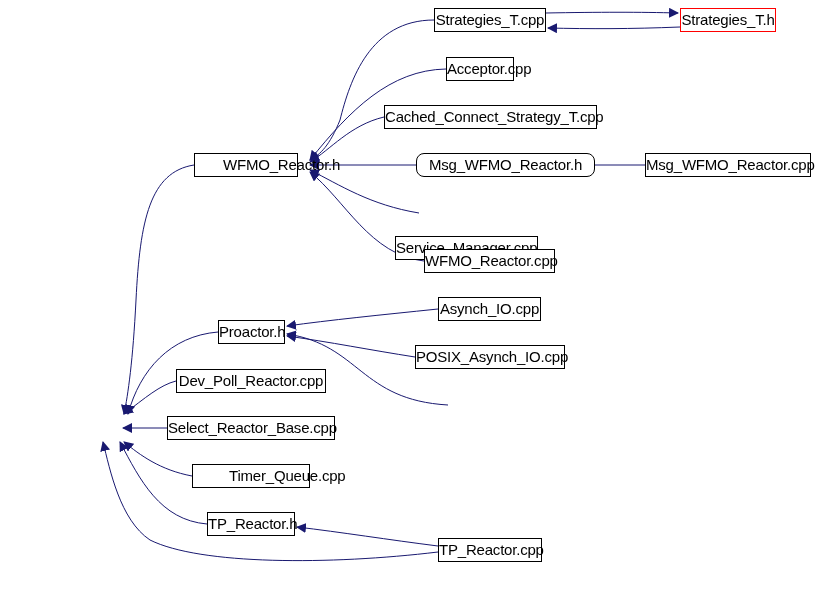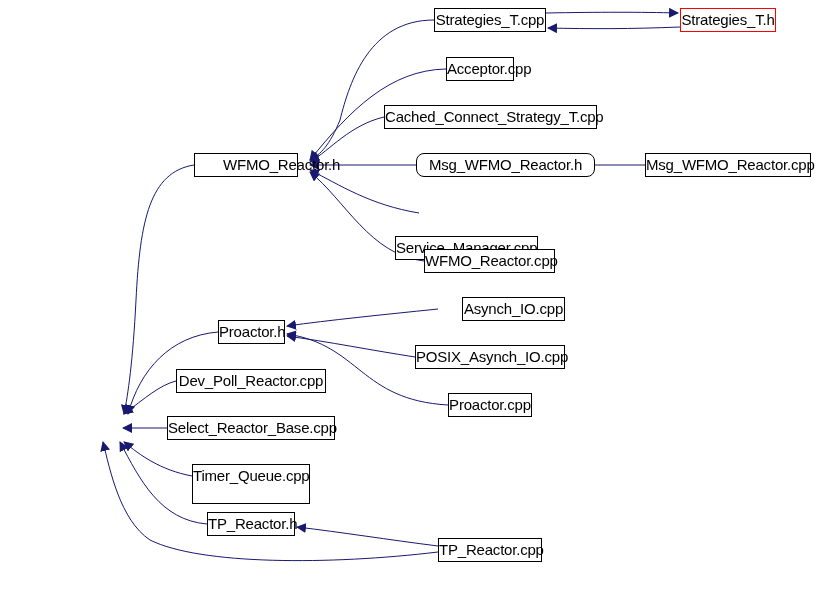--- a/index.html
+++ b/index.html
@@ -43,27 +43,26 @@
         <path d="M415,357 C370,350 330,342 287,336" fill="none" stroke="#191970" stroke-width="1" marker-end="url(#arrow)"></path>
         <path d="M448,405 C360,400 360,345 287,334" fill="none" stroke="#191970" stroke-width="1" marker-end="url(#arrow)"></path>
         <path d="M438,546 C390,540 340,532 297,527" fill="none" stroke="#191970" stroke-width="1" marker-end="url(#arrow)"></path>
       </g>
   </svg>
 
   <div class="node" style="left: 194px; top: 153px; width: 104px; height: 24px; line-height: 22px; padding-left: 28px;">WFMO_Reactor.h</div>
   <div class="node" style="left: 218px; top: 320px; width: 67px; height: 24px; line-height: 22px;">Proactor.h</div>
   <div class="node" style="left: 176px; top: 369px; width: 150px; height: 24px; line-height: 22px;">Dev_Poll_Reactor.cpp</div>
   <div class="node" style="left: 167px; top: 416px; width: 168px; height: 24px; line-height: 22px;">Select_Reactor_Base.cpp</div>
-  <div class="node" style="left: 192px; top: 464px; width: 118px; height: 40px; line-height: 22px;">Timer_Queue.cpp</div>
+  <div class="node" style="left: 192px; top: 464px; width: 118px; height: 24px; line-height: 22px; padding-left: 36px;">Timer_Queue.cpp</div>
   <div class="node" style="left: 207px; top: 512px; width: 88px; height: 24px; line-height: 22px; text-align: right;">TP_Reactor.h</div>
   <div class="node" style="left: 434px; top: 8px; width: 112px; height: 24px; line-height: 22px;">Strategies_T.cpp</div>
   <div class="node external" style="left: 680px; top: 8px; width: 96px; height: 24px; line-height: 22px;">Strategies_T.h</div>
   <div class="node" style="left: 446px; top: 57px; width: 68px; height: 24px; line-height: 22px;">Acceptor.cpp</div>
   <div class="node" style="left: 384px; top: 105px; width: 213px; height: 24px; line-height: 22px;">Cached_Connect_Strategy_T.cpp</div>
   <div class="node" style="left: 416px; top: 153px; width: 179px; height: 24px; line-height: 22px; border-radius: 8px;">Msg_WFMO_Reactor.h</div>
   <div class="node" style="left: 645px; top: 153px; width: 166px; height: 24px; line-height: 22px;">Msg_WFMO_Reactor.cpp</div>
   <div class="node" style="left: 395px; top: 201px; width: 143px; height: 24px; line-height: 22px; margin-top: 35px;">Service_Manager.cpp</div>
   <div class="node" style="left: 424px; top: 249px; width: 131px; height: 24px; line-height: 22px;">WFMO_Reactor.cpp</div>
-  <div class="node" style="left: 462px; top: 297px; width: 103px; height: 24px; line-height: 22px;">Asynch_IO.cpp</div>
+  <div class="node" style="left: 438px; top: 297px; width: 103px; height: 24px; line-height: 22px;">Asynch_IO.cpp</div>
   <div class="node" style="left: 415px; top: 345px; width: 150px; height: 24px; line-height: 22px;">POSIX_Asynch_IO.cpp</div>
-  <div class="node" style="left: 448px; top: 393px; width: 84px; height: 24px; line-height: 22px;">Proactor.cpp</div>
   <div class="node" style="left: 438px; top: 538px; width: 104px; height: 24px; line-height: 22px;">TP_Reactor.cpp</div>
 </div>
 
 </body></html>

